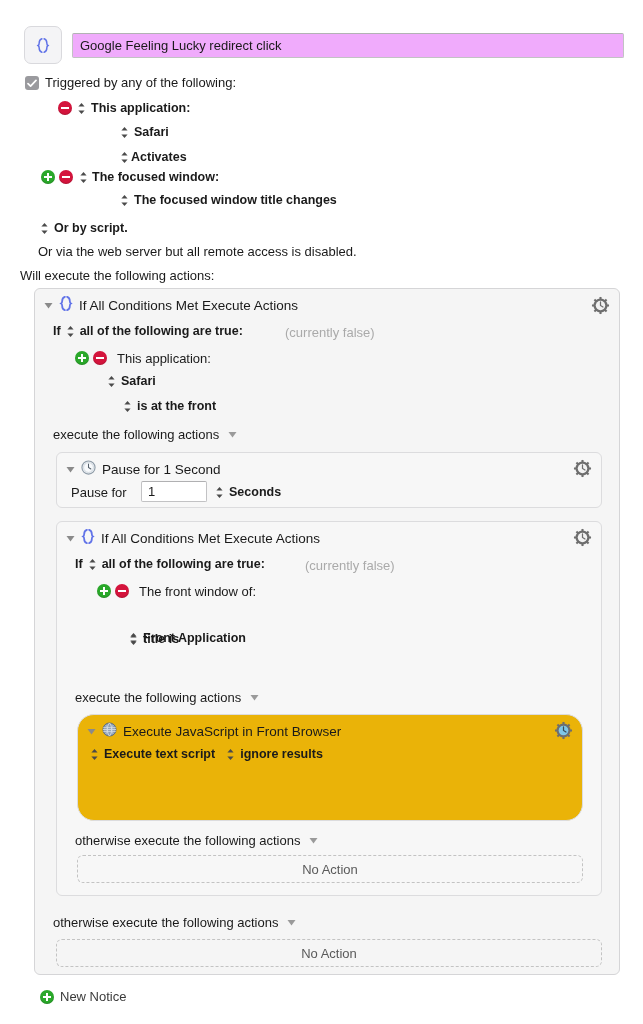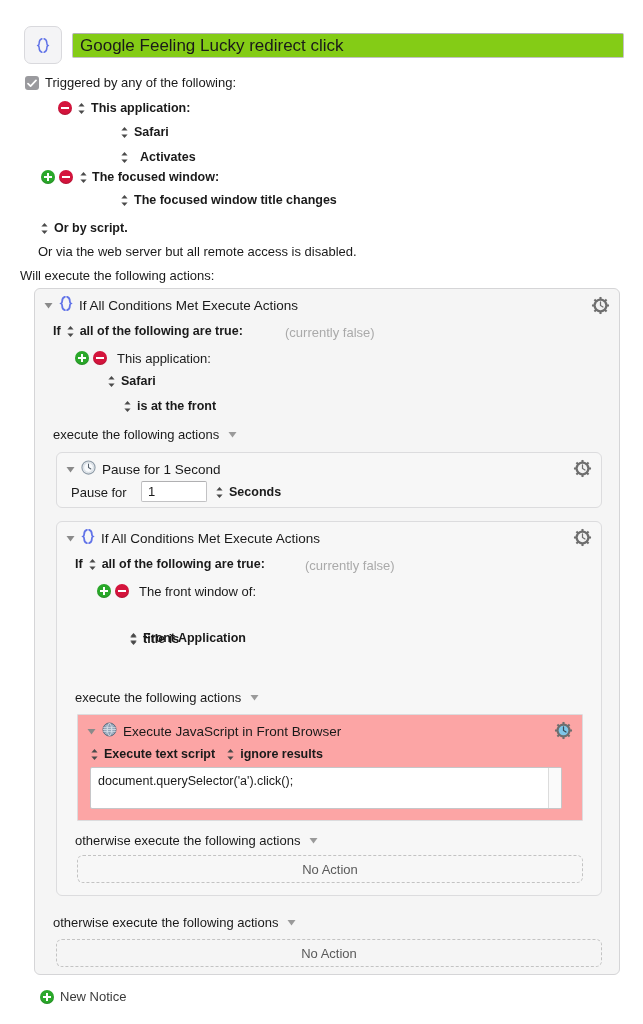--- a/index.html
+++ b/index.html
@@ -25,27 +25,27 @@
     background: #f4f4f6;
     border: 1px solid #d9d9dd;
     border-radius: 7px;
     display: flex; align-items: center; justify-content: center;
   }
   .macro-icon svg { display:block; }
 
   .title-field {
     position: absolute; left: 72px; top: 33px;
     width: 552px; height: 25px;
-    background: #84cc16;
+    background: #f0abfc;
     border: 1px solid #c2c2c4;
     border-top-color: #b2b2b4;
     border-radius: 2px;
     display: flex; align-items: center;
     padding: 0 7px;
-    font-size: 17px; color: #1a1a1a;
+    font-size: 13px; color: #1a1a1a;
     overflow: hidden;
   }
 
   
   .chk {
     position: absolute; left: 25px; top: 76px;
     width: 14px; height: 14px;
     background: #9a9a9e;
     border-radius: 3px;
     display: flex; align-items: center; justify-content: center;
@@ -82,23 +82,23 @@
     border-radius: 6px;
   }
   .panel-inner {
     position: absolute;
     background: #f7f7f7;
     border: 1px solid #dcdcde;
     border-radius: 6px;
   }
   .panel-inner2 {
     position: absolute;
-    background: #fca5a5;
+    background: #eab308;
     border: 1px solid #dcdcde;
-    border-radius: 1px;
+    border-radius: 17px;
   }
 
   
   .act-title { font-size: 13.5px; color: #1a1a1a; white-space: nowrap; }
 
   
   .gear { position:absolute; width:19px; height:19px; }
   .gear svg { display:block; }
 
   
@@ -191,21 +191,21 @@
   <div class="row" style="left:120px; top:126px; gap:5px;">
     <span class="stepper">
       <svg width="9" height="13" viewBox="0 0 9 13" aria-hidden="true">
         <path d="M4.5 1 L7.6 4.6 L1.4 4.6 Z" fill="#4a4a4a"></path>
         <path d="M4.5 12 L7.6 8.4 L1.4 8.4 Z" fill="#4a4a4a"></path>
       </svg>
     </span>
     <span class="t-b">Safari</span>
   </div>
 
-  <div class="row" style="left:120px; top:151px; gap:11px;">
+  <div class="row" style="left:120px; top:151px; gap:2px;">
     <span class="stepper">
       <svg width="9" height="13" viewBox="0 0 9 13" aria-hidden="true">
         <path d="M4.5 1 L7.6 4.6 L1.4 4.6 Z" fill="#4a4a4a"></path>
         <path d="M4.5 12 L7.6 8.4 L1.4 8.4 Z" fill="#4a4a4a"></path>
       </svg>
     </span>
     <span class="t-b">Activates</span>
   </div>
 
   <div class="row" style="left:41px; top:170px; gap:4px;">
@@ -539,24 +539,20 @@
           <span class="t-b">Execute text script</span>
           <span class="stepper" style="margin-left:6px;">
             <svg width="9" height="13" viewBox="0 0 9 13" aria-hidden="true">
               <path d="M4.5 1 L7.6 4.6 L1.4 4.6 Z" fill="#4a4a4a"></path>
               <path d="M4.5 12 L7.6 8.4 L1.4 8.4 Z" fill="#4a4a4a"></path>
             </svg>
           </span>
           <span class="t-b">ignore results</span>
         </div>
 
-        <div class="script-box" style="left:12px; top:52px; width:472px; height:42px;">
-          <span>document.querySelector('a').click();</span>
-          <div class="script-scroll"></div>
-        </div>
       </div>
 
       <div class="row" style="left:18px; top:312px; gap:9px;">
         <span class="t">otherwise execute the following actions</span>
         <span class="tri">
           <svg width="9" height="9" viewBox="0 0 9 9" aria-hidden="true">
               <path d="M0.5 2 L8.5 2 L4.5 7.5 Z" fill="#9a9a9a"></path>
             </svg>
         </span>
       </div>

